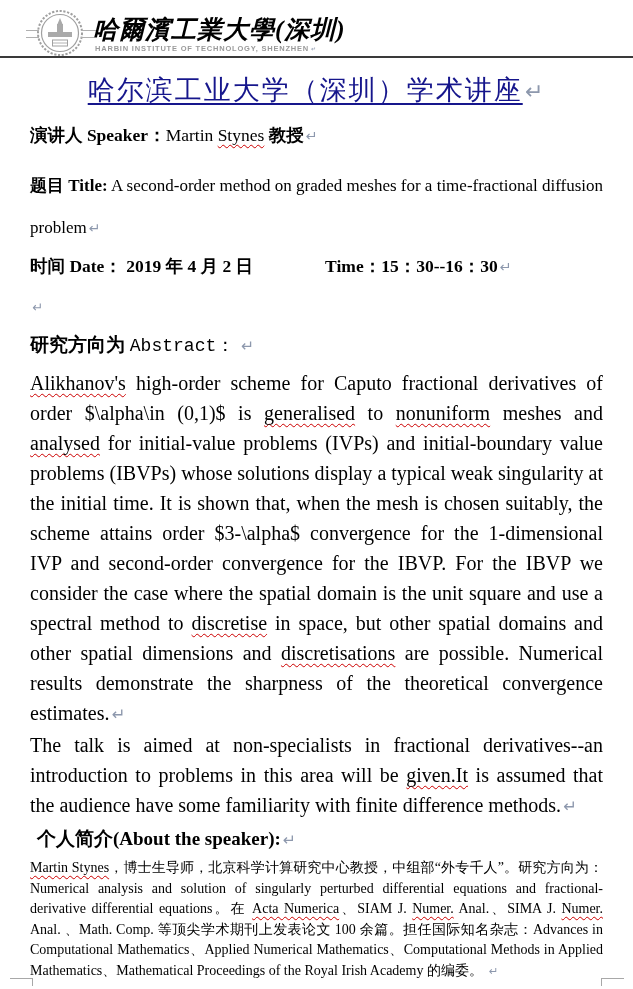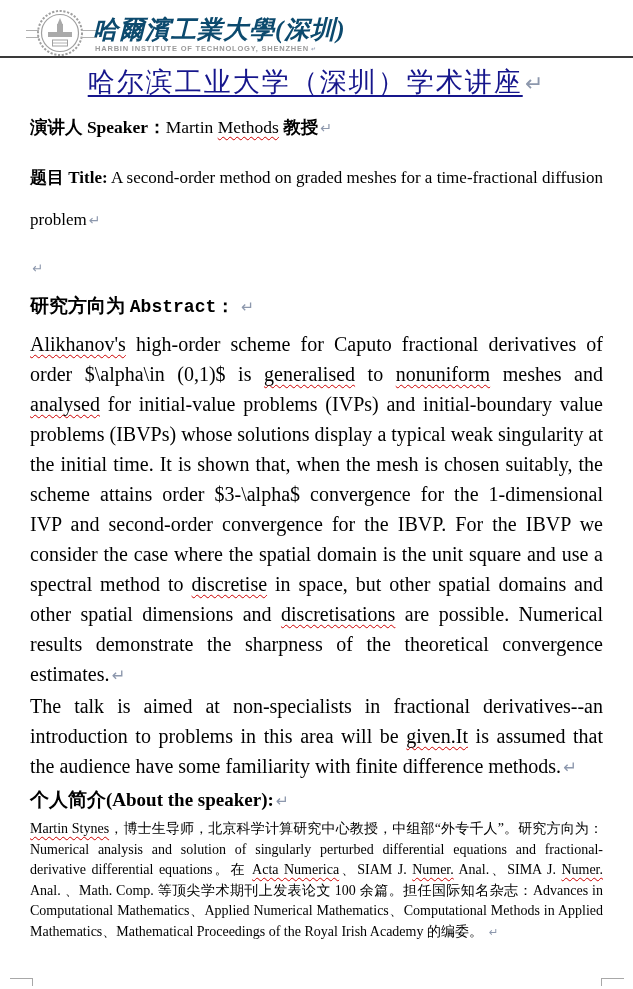--- a/index.html
+++ b/index.html
@@ -8,57 +8,57 @@
     font-family:"Liberation Serif","DejaVu Serif",serif;color:#000;
   }
   
   .hdr{position:absolute;top:0;left:0;width:633px;height:58px;}
   .emblem{position:absolute;left:36px;top:9px;}
   .stripe{position:absolute;height:6px;border-top:1px solid #b0b0b0;border-bottom:1px solid #b0b0b0;}
   .stripe.l{left:26px;top:30px;width:13px;}
   .stripe.r{left:81px;top:30px;width:16px;}
   .uni-zh{
     position:absolute;left:93px;top:13px;font-size:25px;font-weight:bold;font-style:italic;
-    color:#0c4a6e;letter-spacing:1px;white-space:nowrap;
+    color:#000000;letter-spacing:1px;white-space:nowrap;
   }
   .uni-en{
     position:absolute;left:95px;top:44px;font-family:"Liberation Sans","DejaVu Sans",sans-serif;
     font-size:7.5px;font-weight:bold;letter-spacing:0.8px;color:#9a9a9a;white-space:nowrap;
   }
   .hdr-rule{position:absolute;left:0;right:0;top:56px;border-top:2px solid #3a3a3a;}
   
   .content{position:absolute;top:64px;left:30px;width:573px;}
   .doc-title{
-    margin:0;text-align:center;font-size:27px;font-weight:500;color:#16168c;
+    margin:8px;text-align:center;font-size:27px;font-weight:500;color:#16168c;
     letter-spacing:2px;line-height:36px;white-space:nowrap;
   }
   .info-line{font-size:17.5px;line-height:26px;white-space:nowrap;}
   .speaker-line{margin-top:13px;}
   .talk-title{margin-top:16px;font-size:17px;line-height:42px;text-align:justify;}
   .date-line{margin-top:4px;}
   .venue-line{margin-top:18px;}
   .empty-line{margin-top:14px;line-height:26px;}
   .sec-heading{margin-top:10px;font-size:19px;line-height:28px;font-weight:bold;}
   .abs-para{font-size:20px;line-height:30px;text-align:justify;text-justify:inter-word;margin:0;}
   .abs-para.first{margin-top:8px;}
-  .bio-heading{margin-top:4px;font-size:19px;line-height:26px;font-weight:bold;}
+  .bio-heading{margin-top:4px;font-size:19px;line-height:26px;font-weight:bold;margin-left:7px;}
   .bio-para{font-size:14px;line-height:20.5px;text-align:justify;text-justify:inter-word;margin-top:5px;}
   
   .m-b{font-weight:bold;}
   .m-u{text-decoration:underline;text-decoration-thickness:1.5px;text-underline-offset:4px;}
   .m-sq{
     text-decoration:underline wavy #cc0000;text-decoration-thickness:1px;
     text-underline-offset:3px;text-decoration-skip-ink:none;
   }
   .m-p{
     color:#8d98ad;font-family:"DejaVu Sans","Liberation Sans",sans-serif;
     font-size:0.82em;font-weight:normal;margin-left:2px;display:inline-block;
   }
   .m-gap{margin-left:72px;}
-  .m-bmono{font-weight:bold;font-family:"Liberation Mono","DejaVu Sans Mono",monospace;font-size:0.95em;}
+  .m-bmono{font-weight:normal;font-family:"Liberation Mono","DejaVu Sans Mono",monospace;font-size:0.95em;}
   
   .margin-mark{position:absolute;top:978px;width:22px;height:7px;}
   .margin-mark.left{left:10px;border-top:1.5px solid #a8a8a8;border-right:1.5px solid #a8a8a8;}
   .margin-mark.right{left:601px;border-top:1.5px solid #a8a8a8;border-left:1.5px solid #a8a8a8;}
 </style>
 </head>
 <body>
 
 <div class="page">
 
@@ -79,24 +79,25 @@
     <span class="stripe l"></span>
     <span class="stripe r"></span>
     <div class="uni-zh">哈爾濱工業大學(深圳)</div>
     <div class="uni-en"><span>HARBIN INSTITUTE OF TECHNOLOGY, SHENZHEN</span><span class="m-p">↵</span></div>
     <div class="hdr-rule"></div>
   </div>
 
   <div class="content">
     <h1 class="doc-title"><span class="m-u">哈尔滨工业大学（深圳）学术讲座</span><span class="m-p">↵</span></h1>
 
-    <div class="info-line speaker-line"><span class="m-b">演讲人 Speaker：</span><span>Martin </span><span class="m-sq">Methods</span><span class="m-b"> 教授</span><span class="m-p">↵</span></div>
+    <div class="info-line speaker-line"><span class="m-b">演讲人 Speaker：</span><span>Martin </span><span class="m-sq">Stynes</span><span class="m-b"> 教授</span><span class="m-p">↵</span></div>
 
     <div class="talk-title"><span class="m-b">题目 Title:</span><span> A second-order method on graded meshes for a time-fractional diffusion problem</span><span class="m-p">↵</span></div>
 
+    <div class="info-line date-line"><span class="m-b">时间 Date：</span><span class="m-b"> 2019 年 4 月 2  日</span><span class="m-b m-gap">Time：15：30--16：30</span><span class="m-p">↵</span></div>
 
 
     <div class="empty-line"><span class="m-p">↵</span></div>
 
     <div class="sec-heading"><span class="m-b">研究方向为 </span><span class="m-bmono">Abstract：</span><span> </span><span class="m-p">↵</span></div>
 
     <p class="abs-para first"><span class="m-sq">Alikhanov's</span><span> high-order scheme for Caputo fractional derivatives of order $\alpha\in (0,1)$ is </span><span class="m-sq">generalised</span><span> to </span><span class="m-sq">nonuniform</span><span> meshes and </span><span class="m-sq">analysed</span><span> for initial-value problems (IVPs) and initial-boundary value problems (IBVPs) whose solutions display a typical weak singularity at the initial time. It is shown that, when the mesh is chosen suitably, the scheme attains order $3-\alpha$ convergence for the 1-dimensional IVP and second-order convergence for the IBVP. For the IBVP we consider the case where the spatial domain is the unit square and use a spectral method to </span><span class="m-sq">discretise</span><span> in space, but other spatial domains and other spatial dimensions and </span><span class="m-sq">discretisations</span><span> are possible. Numerical results demonstrate the sharpness of the theoretical convergence estimates.</span><span class="m-p">↵</span></p>
     <p class="abs-para"><span>The talk is aimed at non-specialists in fractional derivatives--an introduction to problems in this area will be </span><span class="m-sq">given.It</span><span> is assumed that the audience have some familiarity with finite difference methods.</span><span class="m-p">↵</span></p>
 
     <div class="bio-heading"><span class="m-b">个人简介(About the speaker):</span><span class="m-p">↵</span></div>

